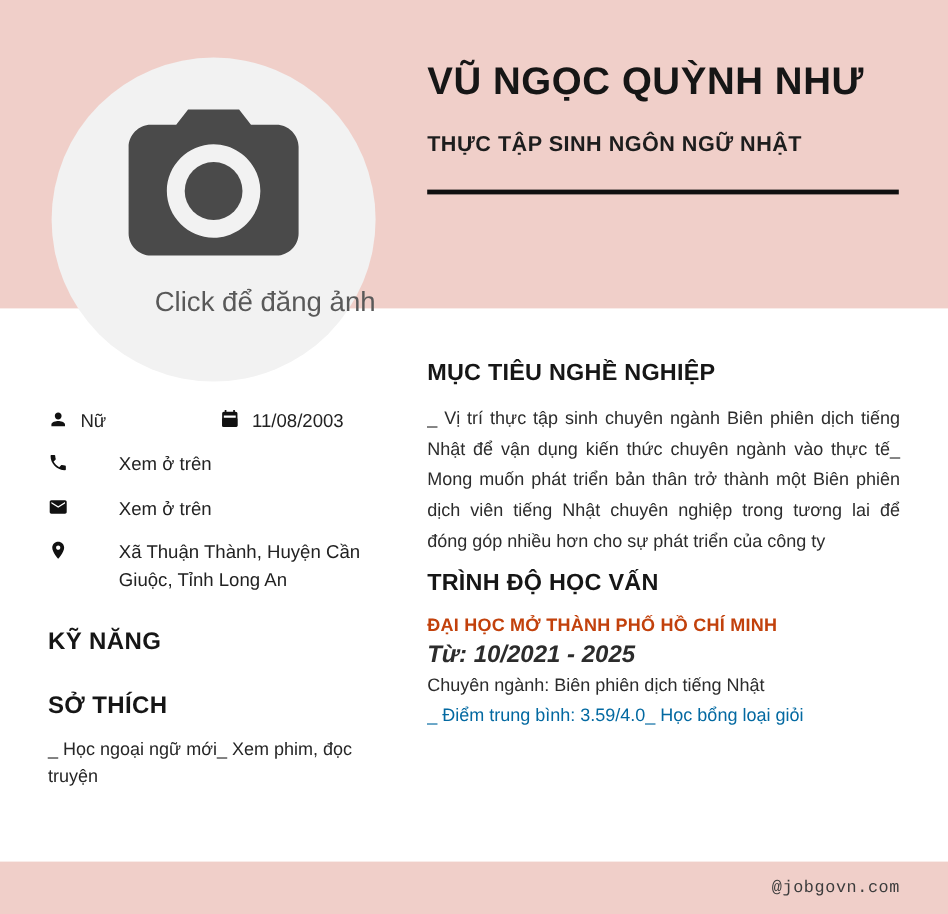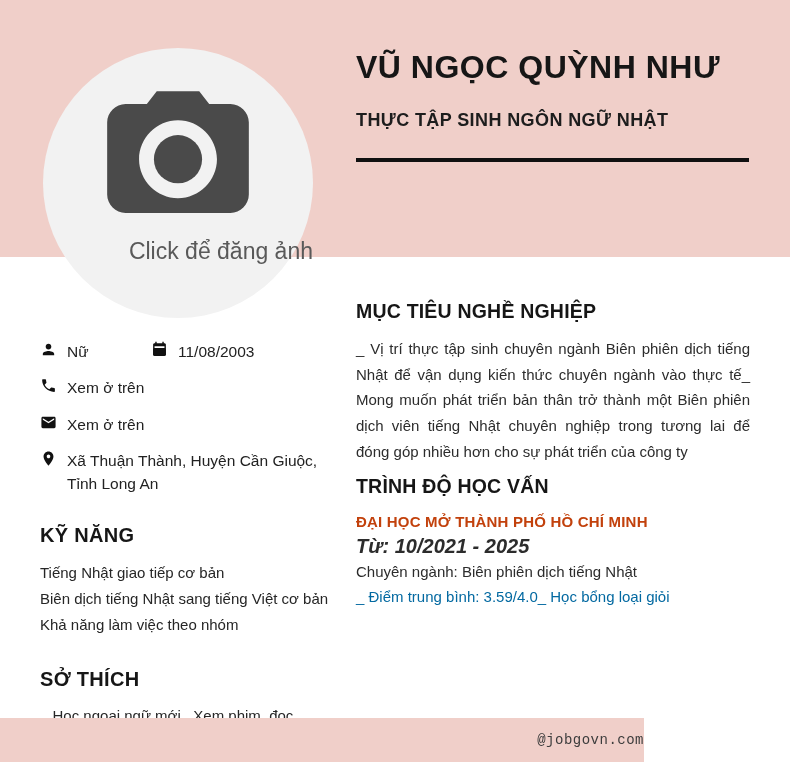--- a/index.html
+++ b/index.html
@@ -8,40 +8,40 @@
     --icon_dark:#4A4A4A;
     --text:#232323;
   }
   *{margin:0;padding:0;box-sizing:border-box;}
   html,body{background:#fff;}
   body{font-family:"Liberation Sans","DejaVu Sans",sans-serif;color:var(--text);}
   .page{position:relative;width:790px;height:762px;background:#fff;overflow:hidden;margin:0 auto;}
 
   
   .band-top{position:absolute;left:0;top:0;width:790px;height:257px;background:var(--accent);}
-  .band-footer{position:absolute;left:0;bottom:0;width:644px;height:44px;background:var(--accent);
-    display:flex;align-items:center;justify-content:flex-end;}
+  .band-footer{position:absolute;left:0;bottom:0;width:790px;height:44px;background:var(--accent);
+    display:flex;align-items:center;justify-content:flex-end;padding-right:40px;}
   .footer-text{font-family:"Liberation Mono","DejaVu Sans Mono",monospace;font-size:14px;color:#3c3c3c;letter-spacing:.5px;}
 
   
   .photo{position:absolute;left:43px;top:48px;width:270px;height:270px;border-radius:50%;
     background:var(--photo_bg);cursor:pointer;}
   .camera{position:absolute;left:50px;top:34px;width:170px;height:160px;}
   .photo-caption{position:absolute;left:0;top:190px;width:270px;text-align:right;
     font-size:23px;color:#595959;}
 
   
   .header{position:absolute;left:356px;top:50px;width:394px;}
   .name{font-size:32px;font-weight:bold;color:#161616;letter-spacing:.5px;line-height:1.1;}
   .job-title{margin-top:25px;font-size:18px;font-weight:bold;color:#1d1d1d;letter-spacing:.4px;}
   .divider{margin-top:27px;width:393px;height:4px;background:#101010;}
 
   
   .left-col{position:absolute;left:40px;top:340px;width:296px;}
-  .info-row{display:flex;align-items:flex-start;margin-bottom:13px;min-height:19px;}
+  .info-row{display:flex;align-items:flex-start;margin-bottom:13px;min-height:19px;gap:32px;}
   .info-row .icon{width:17px;height:17px;flex:0 0 17px;margin-top:1px;}
   .info-row .icon svg{display:block;width:17px;height:17px;fill:#111;}
   .info-text{font-size:15.5px;color:#222;line-height:1.5;margin-left:10px;}
   .row-split{display:flex;}
   .cell-gender{width:111px;display:flex;}
   .cell-birth{display:flex;}
   .addr-text{max-width:252px;}
 
   .section-heading{font-size:20px;font-weight:bold;color:#161616;letter-spacing:.3px;}
   .skills-block{margin-top:29px;}
@@ -125,25 +125,20 @@
       <span class="icon">
         <svg viewBox="0 0 24 24">
             <path d="M12 2C8.13 2 5 5.13 5 9c0 5.25 7 13 7 13s7-7.75 7-13c0-3.87-3.13-7-7-7zm0 9.5c-1.38 0-2.5-1.12-2.5-2.5s1.12-2.5 2.5-2.5 2.5 1.12 2.5 2.5-1.12 2.5-2.5 2.5z"></path>
           </svg>
       </span>
       <span class="info-text addr-text">Xã Thuận Thành, Huyện Cần Giuộc, Tỉnh Long An</span>
     </div>
 
     <div class="skills-block">
       <div class="section-heading">KỸ NĂNG</div>
-      <div class="skill-list">
-        <div class="skill-item">Tiếng Nhật giao tiếp cơ bản</div>
-        <div class="skill-item">Biên dịch tiếng Nhật sang tiếng Việt cơ bản</div>
-        <div class="skill-item">Khả năng làm việc theo nhóm</div>
-      </div>
     </div>
 
     <div class="hobby-block">
       <div class="section-heading">SỞ THÍCH</div>
       <div class="hobby-text">_ Học ngoại ngữ mới_ Xem phim, đọc truyện</div>
     </div>
 
   </div>
 
   <div class="right-col">

